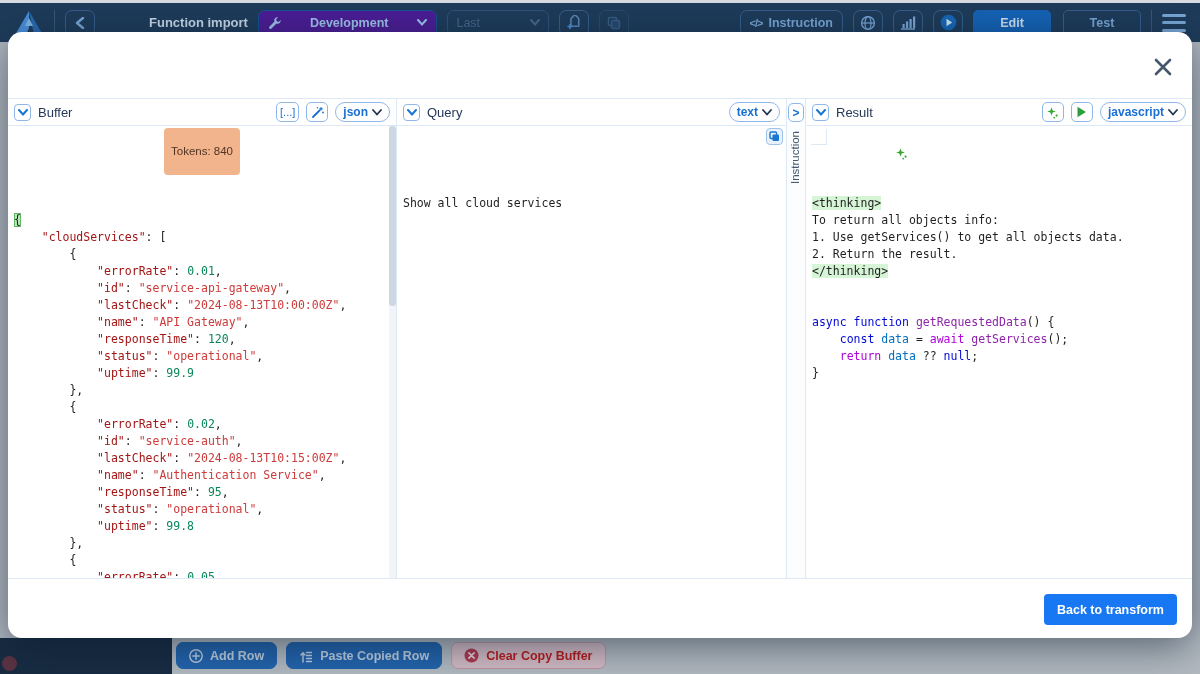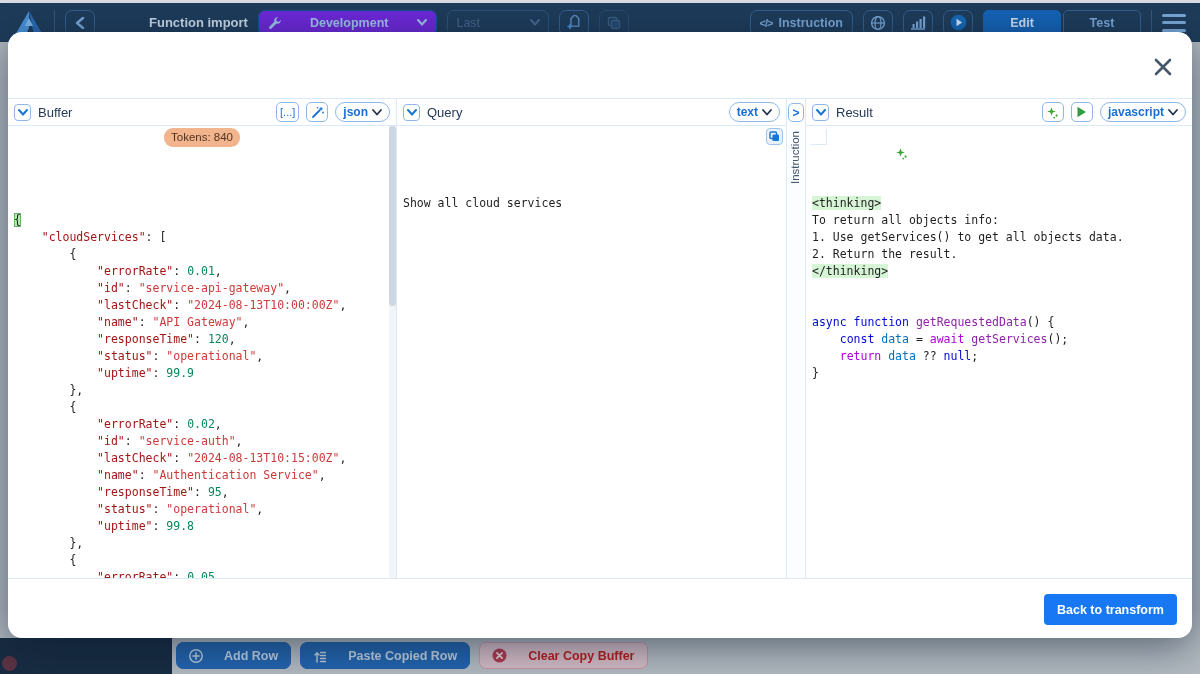--- a/index.html
+++ b/index.html
@@ -7,36 +7,36 @@
   .stage { position:relative; width:1200px; height:674px; }
 
   
   .topbar { position:absolute; top:0; left:0; right:0; height:42px; background:#1e3c5a; border-top:3px solid #d9dde2; display:flex; align-items:center; padding:0 14px; gap:10px; }
   .logo { width:30px; height:26px; position:relative; flex:none; }
   .logo svg { display:block; }
   .tb-divider { width:1px; height:26px; background:#35597d; flex:none; }
   .tb-btn { height:26px; border:1px solid #35608c; border-radius:7px; background:transparent; color:#7aa7d6; display:flex; align-items:center; gap:6px; padding:0 9px; font-size:12.5px; font-weight:bold; }
   .tb-btn.square { width:30px; justify-content:center; padding:0; }
   .tb-title { color:#c9d9ea; font-size:13px; font-weight:bold;padding-left:44px; }
-  .tb-filled { background:#6d28d9; border-color:#135394; color:#9fc4ea;gap:29px; }
+  .tb-filled { background:#4c1d95; border-color:#135394; color:#9fc4ea;gap:29px; }
   .tb-select { width:102px; height:26px; border:1px solid #2d547c; border-radius:7px; color:#47688e; font-size:12.5px; display:flex; align-items:center; justify-content:space-between; padding:0 8px; }
   .tb-faded { opacity:.45; }
   .tb-spacer { flex:1; }
-  .seg { display:flex; gap:2px; }
+  .seg { display:flex; gap:12px; }
   .seg .tb-btn { width:78px; justify-content:center; border-radius:5px; }
   .seg .active { background:#1563b5; border-color:#1563b5; color:#cde0f2; }
   .hamburger { width:24px; height:18px; display:flex; flex-direction:column; justify-content:space-between; }
   .hamburger span { height:3px; background:#7aa7d6; border-radius:2px; }
 
   
   .bottombar { position:absolute; left:0; bottom:0; width:1200px; height:36px; background:#b3bac1; }
   .bottom-left-strip { position:absolute; left:0; top:0; width:172px; height:36px; background:#182c42; }
   .notif-dot { position:absolute; left:2px; bottom:3px; width:15px; height:15px; border-radius:50%; background:#6e3644; opacity:.8; }
   .bb-buttons { position:absolute; left:176px; top:4px; display:flex; gap:9px; }
-  .bb-btn { height:27px; border-radius:7px; display:flex; align-items:center; gap:21px; padding:0 12px; font-size:12.5px; font-weight:bold; }
+  .bb-btn { height:27px; border-radius:7px; display:flex; align-items:center; gap:7px; padding:0 12px; font-size:12.5px; font-weight:bold; }
   .bb-blue { background:#2364ad; color:#bfd0e2; border:1px solid #2364ad; }
   .bb-pink { background:#d4bcc5; color:#b91c1c; border:1px solid #c795a3; }
 
   
   .modal { position:absolute; left:8px; top:32px; width:1184px; height:606px; background:#ffffff; border-radius:14px; box-shadow:0 8px 40px rgba(10,25,45,.55); }
   .close-x { position:absolute; top:24px; right:18px; width:22px; height:22px; cursor:pointer; }
   .panels { position:absolute; top:66px; left:0; right:0; height:481px; border-top:1px solid #dde9f4; border-bottom:1px solid #dde9f4; display:flex; }
   .panel { display:flex; flex-direction:column; min-width:0; }
   .p-input  { width:389px; border-right:1px solid #dde9f4; }
   .p-query  { width:390px; border-right:1px solid #dde9f4; }
@@ -46,21 +46,21 @@
   .phead .plabel { font-size:13px; color:#25395a; }
   .phead .sp { flex:1; }
   .chevbox { width:17px; height:17px; border:1px solid #8fb8e8; border-radius:4px; display:flex; align-items:center; justify-content:center; background:#fff; flex:none; }
   .mini-btn { height:20px; min-width:22px; border:1px solid #8fb8e8; border-radius:5px; background:#fff; display:flex; align-items:center; justify-content:center; color:#1a6fd4; font-size:11px; padding:0 3px; }
   .pill { height:20px; border:1px solid #8fb8e8; border-radius:10px; background:#fff; display:flex; align-items:center; gap:4px; padding:0 7px; color:#1a6fd4; font-size:12px; font-weight:bold; }
   .pill .caret { color:#22354d; }
   .pcontent { position:relative; flex:1; overflow:hidden; font-family:"DejaVu Sans Mono","Liberation Mono",monospace; font-size:11.5px; line-height:17px; color:#1f1f1f; padding:18px 0 0 6px; white-space:pre; }
   .cl { height:17px; white-space:pre; }
 
   
-  .tokens-badge { position:absolute; top:2px; left:50%; transform:translateX(-50%); background:#f2b48c; color:#533423; border-radius:9px; padding:1px 7px; font-family:"Liberation Sans",sans-serif; font-size:11.5px; white-space:nowrap; }
+  .tokens-badge { position:absolute; top:2px; left:50%; transform:translateX(-50%); background:#f2b48c; color:#533423; border-radius:4px; padding:15px 7px; font-family:"Liberation Sans",sans-serif; font-size:11.5px; white-space:nowrap; }
   
   .scroll-track { position:absolute; top:0; right:0; width:7px; height:100%; background:#f1f4f8; }
   .scroll-thumb { position:absolute; top:0; right:0; width:7px; height:180px; background:#cdd7e2; border-radius:3px; }
 
   
   .copy-ic { position:absolute; top:2px; right:3px; width:17px; height:17px; border:1px solid #9cc3ec; border-radius:4px; background:#e9f2fc; display:flex; align-items:center; justify-content:center; }
   
   .next-btn { position:absolute; top:4px; left:1px; width:16px; height:19px; border:1px solid #8fb8e8; border-radius:5px; background:#fff; color:#1a6fd4; font-size:12px; font-weight:bold; display:flex; align-items:center; justify-content:center; }
   .v-label { position:absolute; top:32px; left:2px; writing-mode:vertical-rl; transform:rotate(180deg); font-size:11.5px; color:#44566b; font-family:"Liberation Sans",sans-serif; }
 

